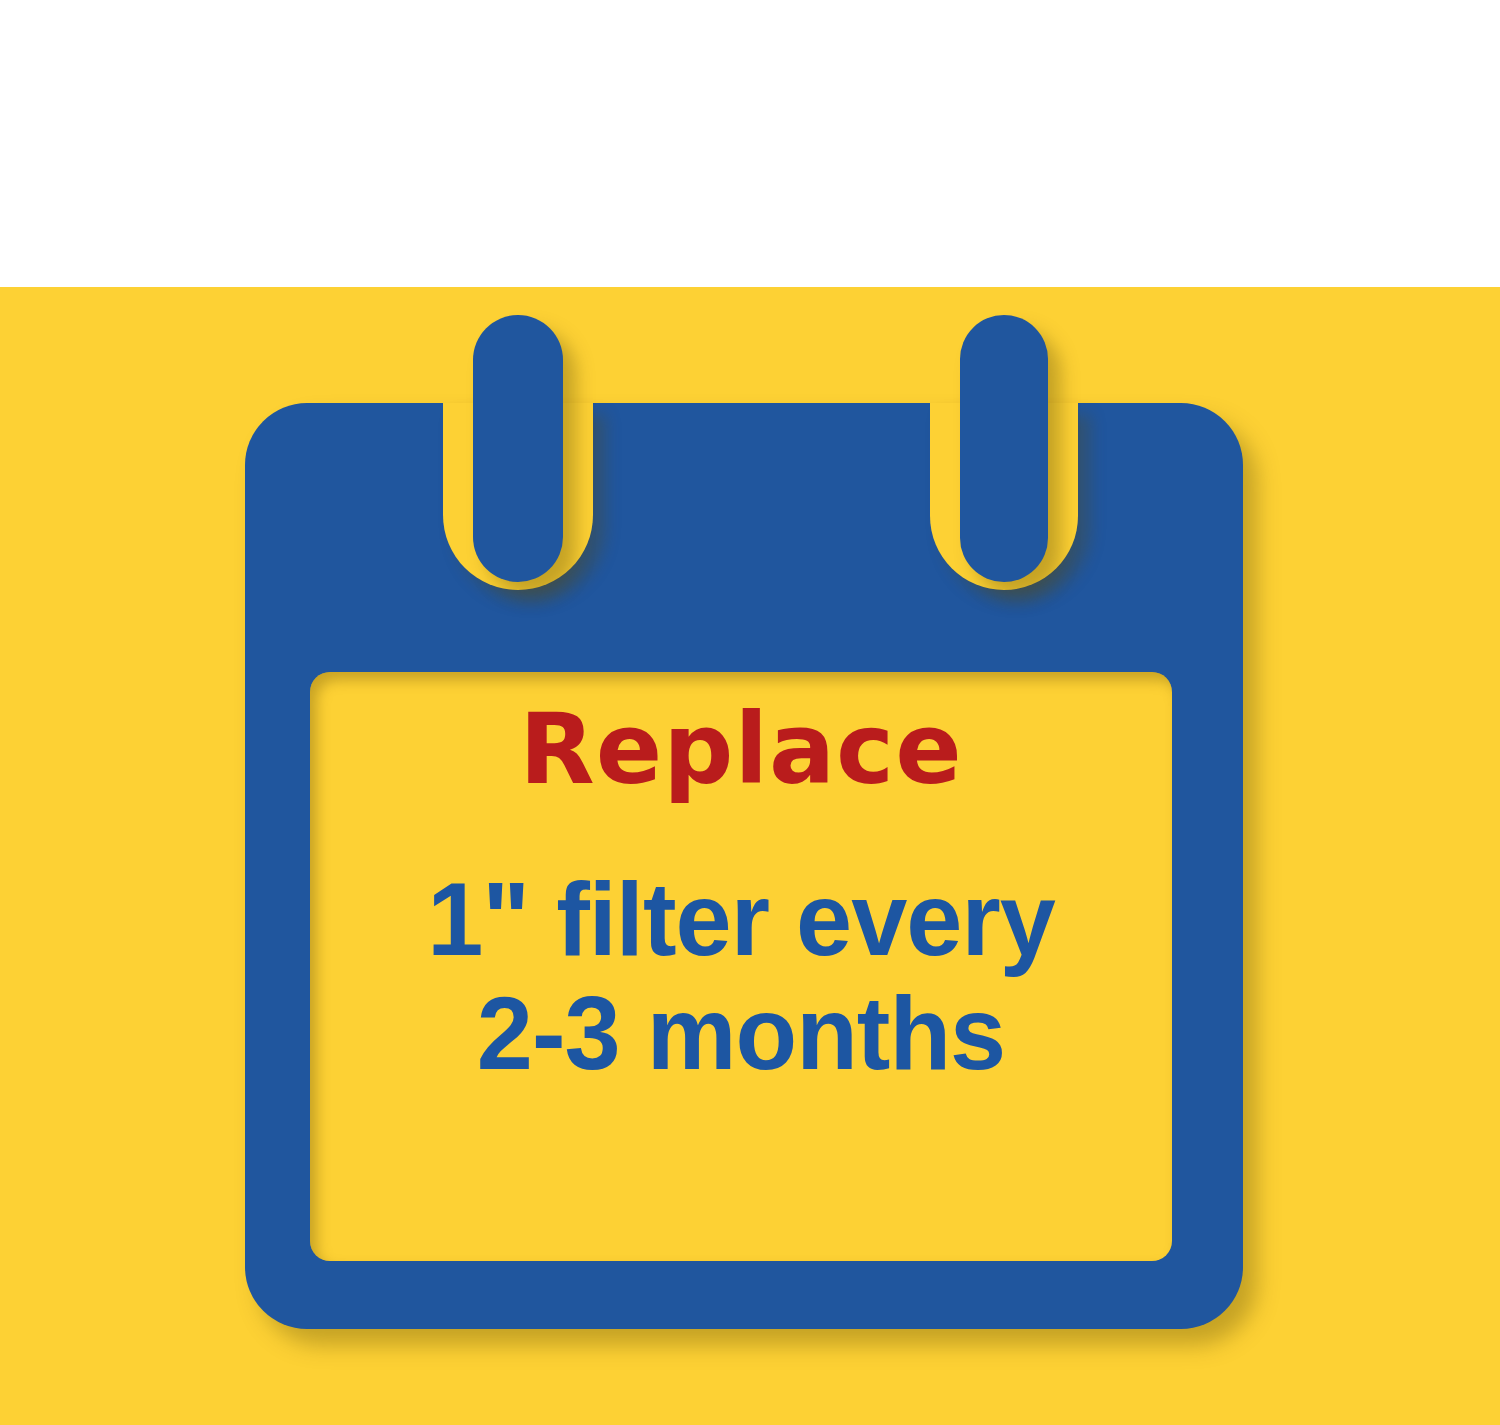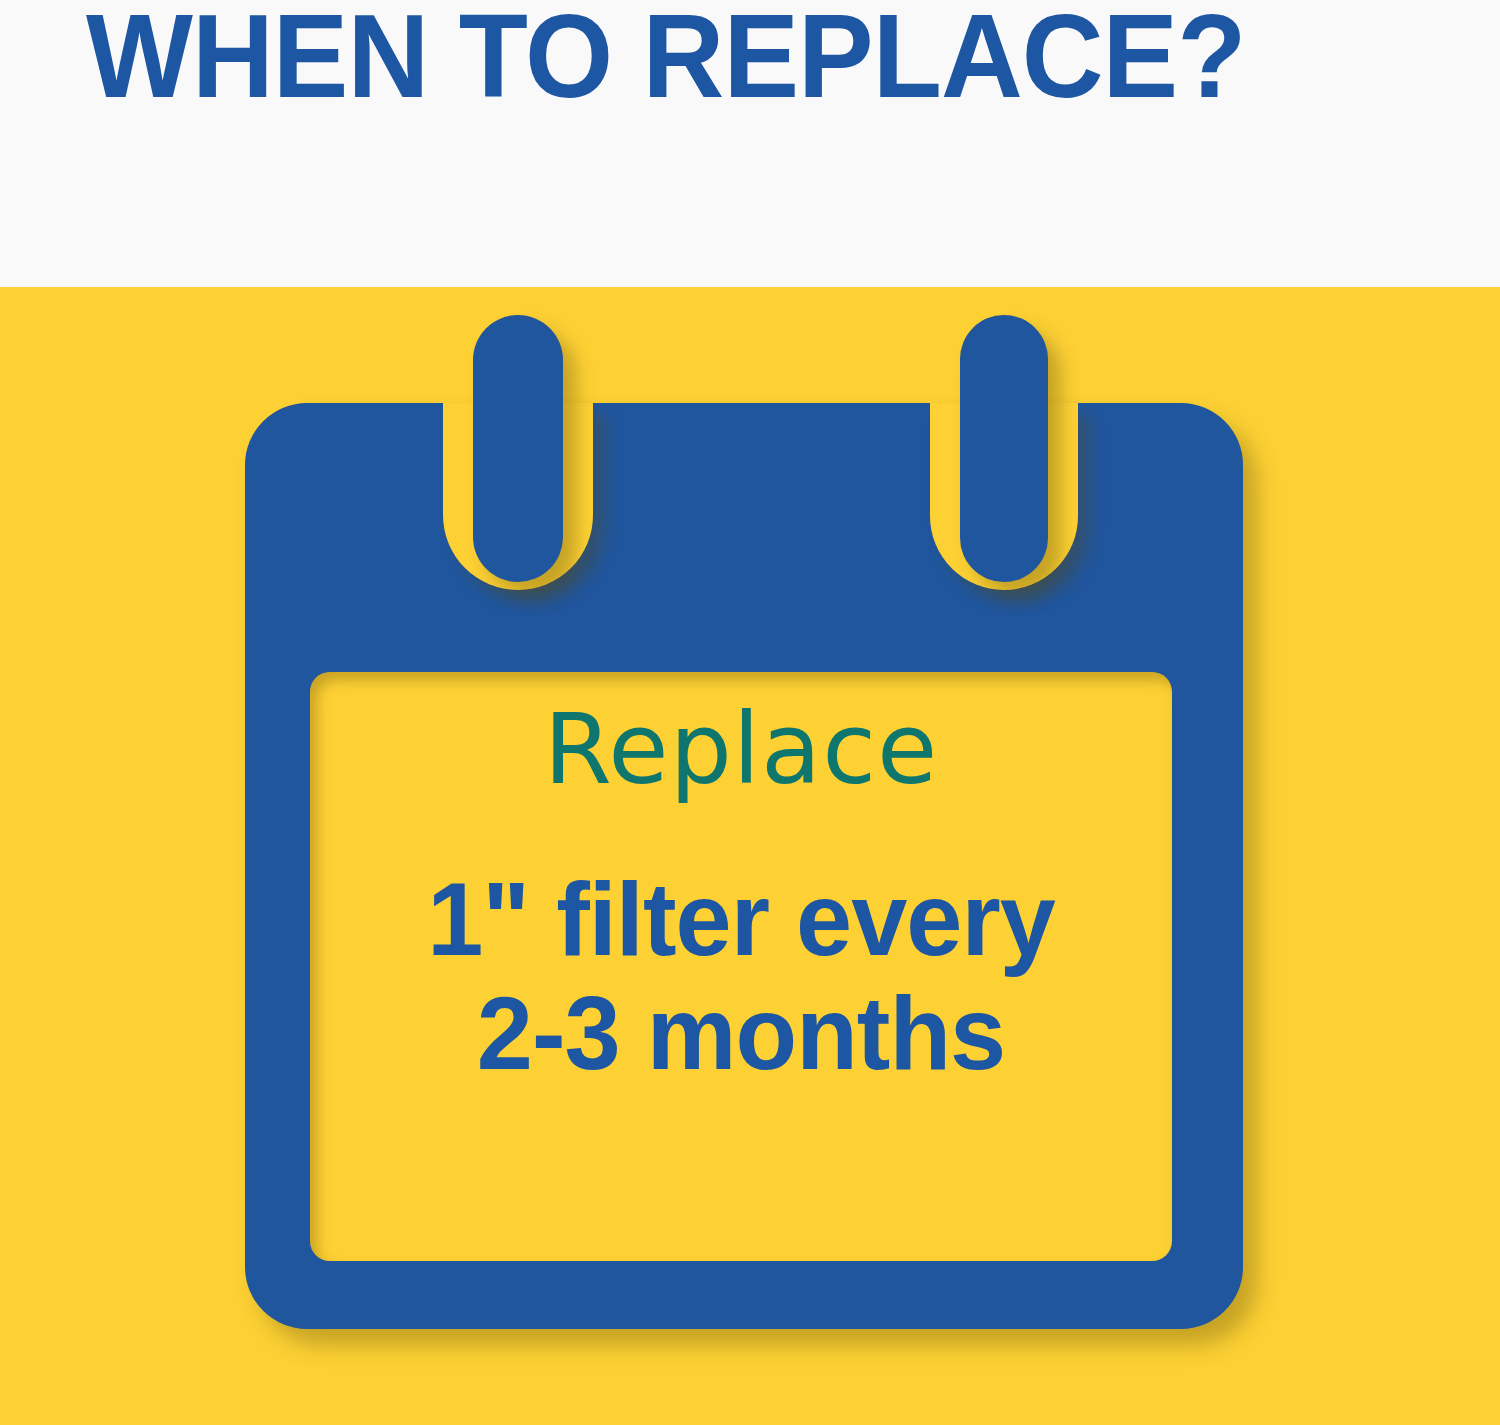--- a/index.html
+++ b/index.html
@@ -124,25 +124,25 @@
     height: 589px;
   }
 
   .txt-replace {
     position: absolute;
     left: 0;
     right: 0;
     top: 28px;
     text-align: center;
     font-family: "DejaVu Sans", sans-serif;
-    font-weight: 400;
+    font-weight: 700;
     font-size: 98px;
     line-height: 1.0;
     letter-spacing: 1px;
-    color: #0f766e;
+    color: #b91c1c;
     white-space: nowrap;
   }
 
   .txt-main {
     position: absolute;
     left: 0;
     right: 0;
     top: 190px;
     text-align: center;
     font-family: "Liberation Sans Narrow", "Liberation Sans", sans-serif;
@@ -177,23 +177,20 @@
     padding-bottom: 14px;
     border-bottom: 6px solid #1d4f7e;
     transform: scaleX(0.97);
   }
 </style>
 </head>
 <body>
 
 <div id="poster">
 
-  <div class="header-band">
-    <div class="header-title">WHEN TO REPLACE?</div>
-  </div>
 
   <div class="yellow-panel">
 
     <div class="calendar">
 
       <div class="cal-body"></div>
 
       <div class="ring-gap left"></div>
       <div class="ring-gap right"></div>
 

